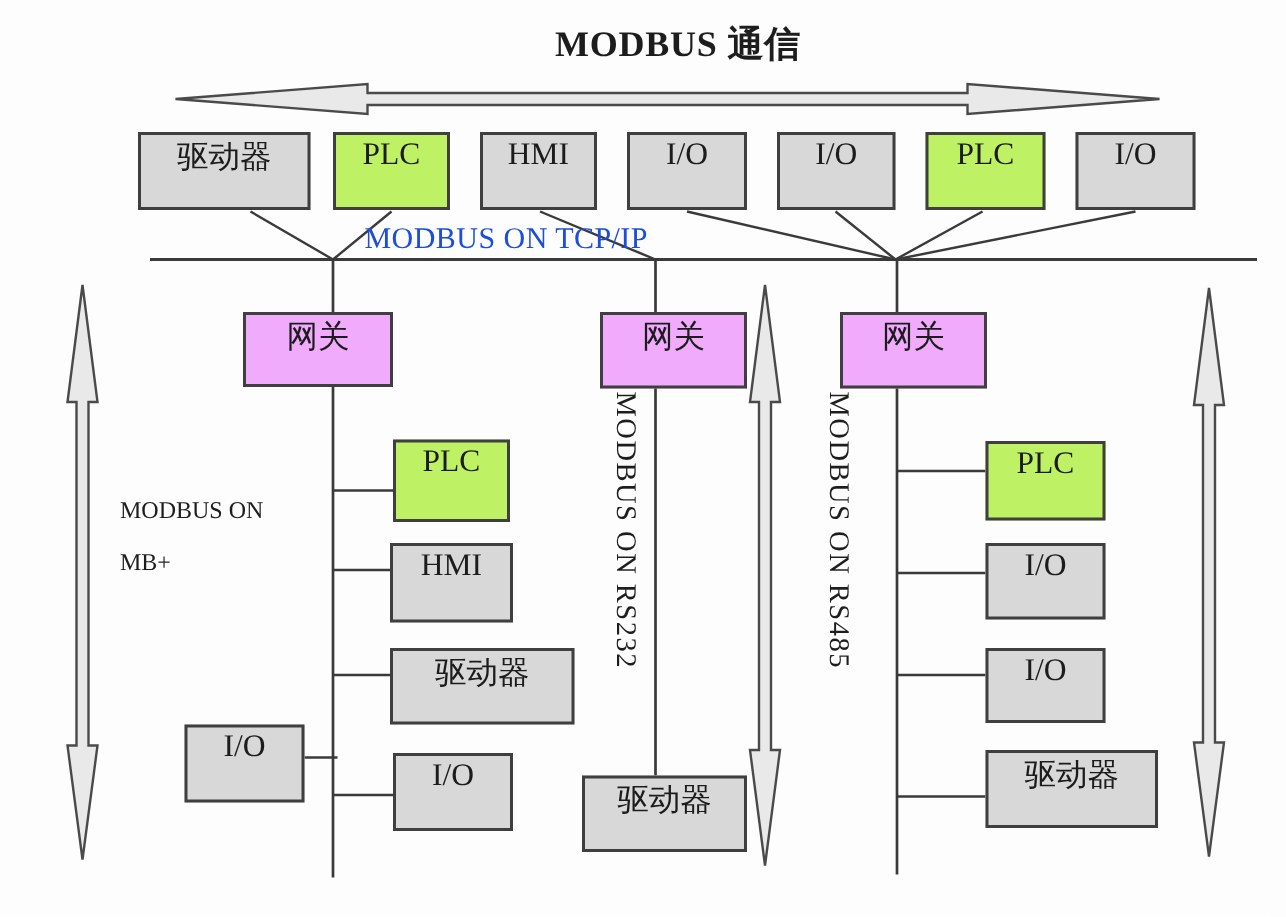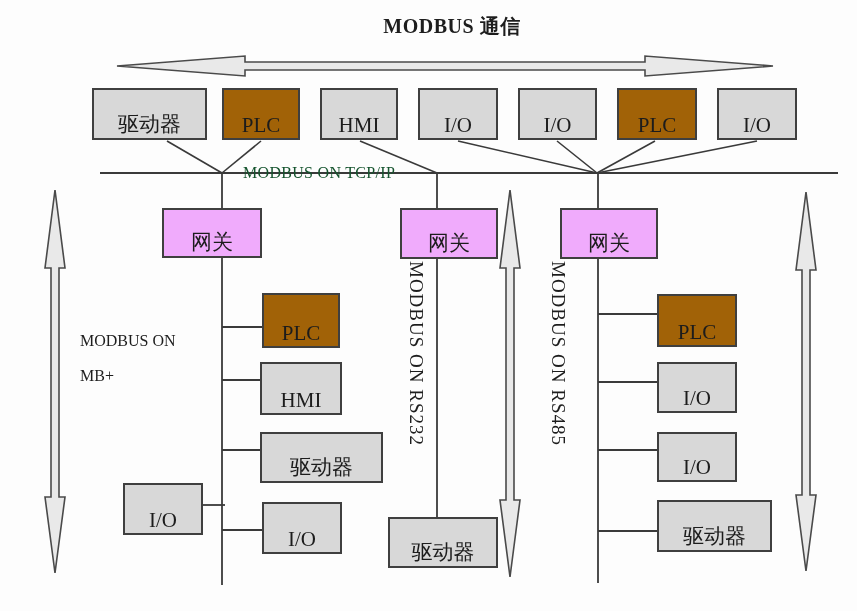--- a/index.html
+++ b/index.html
@@ -6,34 +6,34 @@
   .stage{
     position:relative;
     width:857px;height:611px;
     background:#fdfdfd;
     font-family:"Liberation Serif", serif;
     overflow:hidden;
   }
   svg.overlay{position:absolute;left:0;top:0;width:857px;height:611px;}
   .title{
     position:absolute;left:337px;top:13px;width:230px;height:30px;
-    font-size:20px;font-weight:600;color:#1d1d1d;text-align:center;
+    font-size:24px;font-weight:600;color:#1d1d1d;text-align:center;
     letter-spacing:0.5px;white-space:nowrap;
   }
   .bus-label{
-    position:absolute;left:243px;top:164px;height:20px;
-    font-size:16px;color:#14532d;white-space:nowrap;letter-spacing:0.3px;
+    position:absolute;left:243px;top:148px;height:20px;
+    font-size:20px;color:#1d4ed8;white-space:nowrap;letter-spacing:0.3px;
   }
   .box{
     position:absolute;box-sizing:border-box;
     border:2px solid #3f3f3f;background:#d8d8d8;
-    display:flex;align-items:flex-end;justify-content:center;
+    display:flex;align-items:flex-start;justify-content:center;
     font-size:21px;color:#1c1c1c;white-space:nowrap;
   }
-  .box.dark{background:#a16207;}
+  .box.dark{background:#bef264;}
   .box.gateway{background:#f0abfc;}
   .protocol-label{
     position:absolute;color:#1d1d1d;font-size:16px;line-height:35px;
   }
   .protocol-label.horizontal{left:80px;top:323px;width:122px;}
   .protocol-label.vertical{
     writing-mode:vertical-rl;text-orientation:sideways;
     font-size:19px;letter-spacing:1px;white-space:nowrap;line-height:26px;
   }
 </style>

